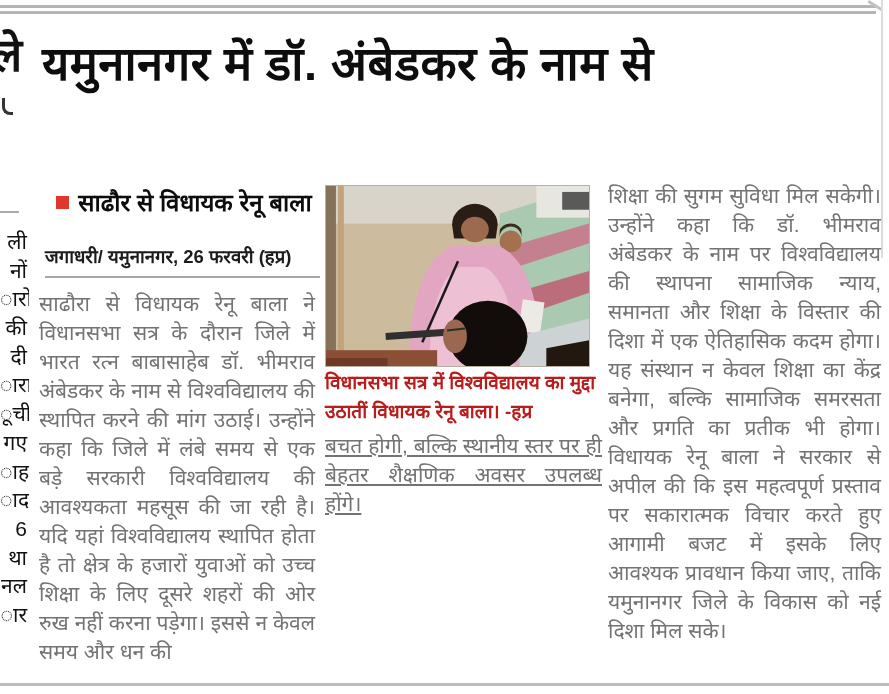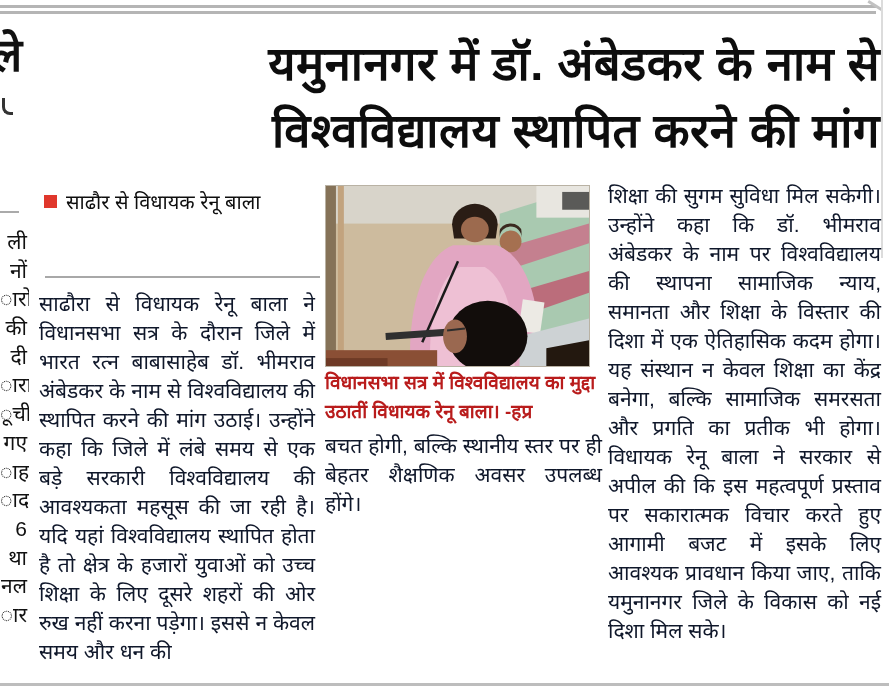--- a/index.html
+++ b/index.html
@@ -18,36 +18,36 @@
   
   .margin-big{position:absolute;left:-9px;top:22px;width:34px;height:70px;overflow:hidden;
     font-size:46px;font-weight:700;line-height:66px;}
   .margin-hook{position:absolute;left:2px;top:98px;width:8px;height:14px;
     border-left:3px solid #333;border-bottom:3px solid #333;border-radius:0 0 0 8px;}
   .margin-rule{position:absolute;left:0;top:211px;width:19px;height:2px;background:#aaaaaa;}
   .margin-col{position:absolute;left:0;top:228px;width:29px;overflow:hidden;}
   .margin-col div{height:28.7px;line-height:28.7px;font-size:21px;text-align:right;
     padding-right:2px;white-space:nowrap;overflow:hidden;}
   
-  .headline{position:absolute;left:42px;top:30px;width:838px;text-align:right;
+  .headline{position:absolute;left:42px;top:30px;width:838px;text-align:left;
     font-weight:700;color:#0d0d0d;font-size:47px;line-height:67px;letter-spacing:0.5px;}
   
-  .subhead{position:absolute;left:44px;top:186px;width:280px;font-weight:400;
-    font-size:20px;line-height:33px;color:#0d0d0d;}
+  .subhead{position:absolute;left:44px;top:186px;width:280px;font-weight:700;
+    font-size:24px;line-height:33px;color:#0d0d0d;text-align:center;}
   .subhead .bullet{display:inline-block;width:13px;height:13px;background:#e0372c;
     margin-right:9px;vertical-align:middle;transform:translateY(-2px);}
   .subhead .line2{padding-left:23px;}
   .dateline{position:absolute;left:45px;top:243px;width:280px;font-weight:700;
     font-size:18.5px;color:#1c1c1c;}
   .dateline-rule{position:absolute;left:45px;top:276px;width:275px;height:2px;background:#a8a8a8;}
-  .body-text{position:absolute;font-size:21px;line-height:29px;text-align:justify;color:#0f172a;}
+  .body-text{position:absolute;font-size:21px;line-height:29px;text-align:justify;color:#737373;}
   .body-text p{margin:0;}
   .body-text p.indent{text-indent:26px;}
   .col1{left:39px;top:289px;width:276px;}
-  .col2{left:325px;top:431px;width:277px;}
+  .col2{left:325px;top:431px;width:277px;text-decoration:underline;}
   .col3{left:608px;top:181px;width:273px;}
   
   .photo{position:absolute;left:325px;top:185px;width:265px;height:182px;
     border:1px solid #b9b2a4;box-sizing:border-box;}
   .photo svg{display:block;width:100%;height:100%;}
   .caption{position:absolute;left:325px;top:369px;width:276px;font-weight:700;
     font-size:19px;line-height:28.5px;color:#b91c1c;}
 </style>
 </head>
 <body>
@@ -75,28 +75,28 @@
     <div>ाह</div>
     <div>ाद</div>
     <div>6</div>
     <div>था</div>
     <div>नल</div>
     <div>ार</div>
   </div>
 
   <div class="headline">
     <div>यमुनानगर में डॉ. अंबेडकर के नाम से</div>
-    <div>विश्वविद्यालय स्थापित करने की मांग</div>
   </div>
 
   <div class="subhead">
     <div>
       <span class="bullet"></span><span>साढौर से विधायक रेनू बाला</span>
     </div>
   </div>
+  <div class="dateline">जगाधरी/ यमुनानगर, 26 फरवरी (हप्र)</div>
   <div class="dateline-rule"></div>
   <div class="body-text col1">
     <p>साढौरा से विधायक रेनू बाला ने विधानसभा सत्र के दौरान जिले में भारत रत्न बाबासाहेब डॉ. भीमराव अंबेडकर के नाम से विश्वविद्यालय की स्थापित करने की मांग उठाई। उन्होंने कहा कि जिले में लंबे समय से एक बड़े सरकारी विश्वविद्यालय की आवश्यकता महसूस की जा रही है। यदि यहां विश्वविद्यालय स्थापित होता है तो क्षेत्र के हजारों युवाओं को उच्च शिक्षा के लिए दूसरे शहरों की ओर रुख नहीं करना पड़ेगा। इससे न केवल समय और धन की</p>
   </div>
 
   <div class="photo">
     <svg viewBox="0 0 265 182" preserveAspectRatio="none">
       <rect x="0" y="0" width="265" height="182" fill="#cdbb9e"></rect>
       <rect x="0" y="0" width="265" height="38" fill="#d8d4ca"></rect>
       <polygon points="175,28 265,0 265,182 175,182" fill="#a9c9b0"></polygon>

